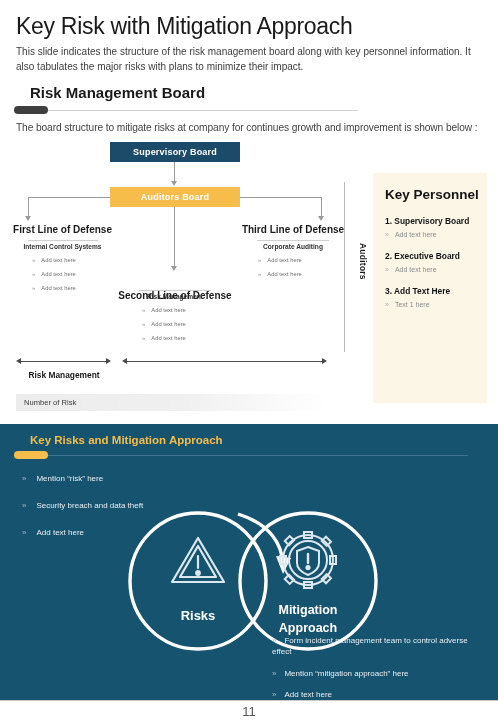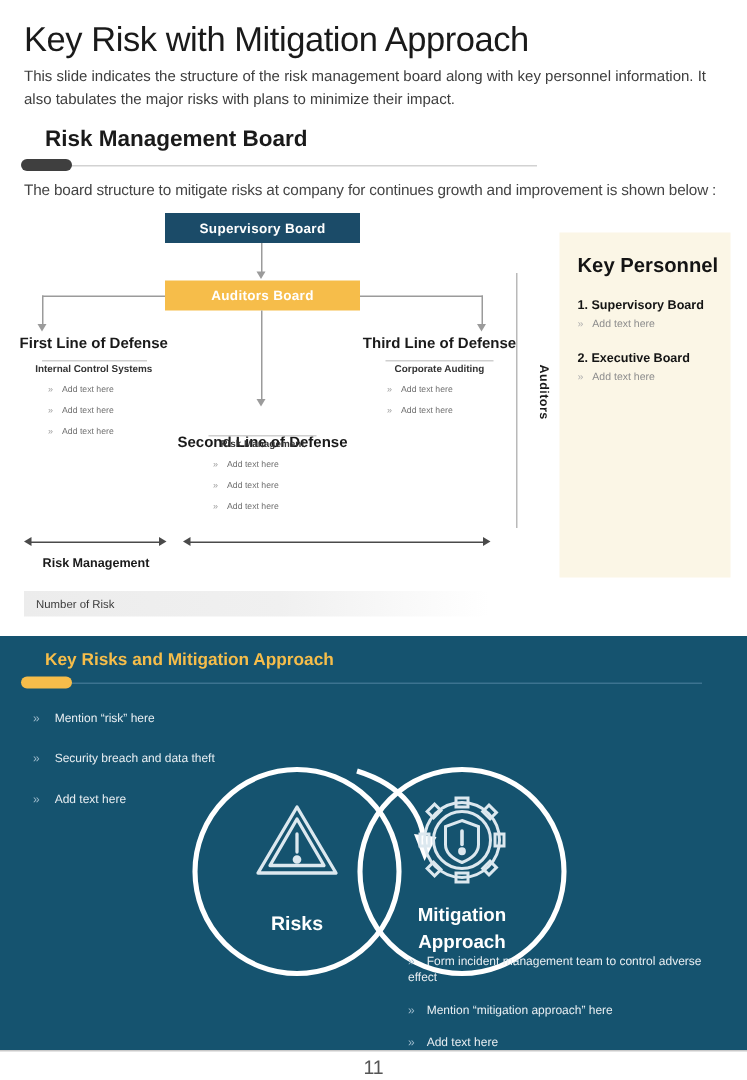--- a/index.html
+++ b/index.html
@@ -98,21 +98,21 @@
   .numbar {
     position:absolute; left:16px; top:252px; width:310px; height:17px;
     background:linear-gradient(to right,#ececec 0%, #f0f0f0 55%, #ffffff 100%);
   }
   .numbar span {
     position:absolute; left:8px; top:4px; font-size:7.6px; color:#3a3a3a;
   }
 
   
   .kp {
-    position:absolute; left:373px; top:155px; width:114px; height:230px;
+    position:absolute; left:373px; top:173px; width:114px; height:230px;
     background:#fbf6e6; padding:14px 6px 0 12px;
   }
   .kp-title { font-size:13.5px; font-weight:bold; color:#141414; margin-bottom:14px; }
   .kp-item { margin-bottom:13px; }
   .kp-name { font-size:8.4px; font-weight:bold; color:#141414; }
   .kp-sub { font-size:7px; color:#8d8d8d; margin-top:5px; }
   .kp-sub .ch { color:#b0b0b0; margin-right:6px; }
 
   
   .sec2 {
@@ -223,20 +223,24 @@
   <div class="kp">
     <div class="kp-title">Key Personnel</div>
 
     <div class="kp-item">
       <div class="kp-name">1. Supervisory  Board</div>
       <div class="kp-sub"><span class="ch">»</span><span>Add text here</span></div>
     </div>
     <div class="kp-item">
       <div class="kp-name">2. Executive Board</div>
       <div class="kp-sub"><span class="ch">»</span><span>Add text here</span></div>
+    </div>
+    <div class="kp-item">
+      <div class="kp-name">3. Add Text Here</div>
+      <div class="kp-sub"><span class="ch">»</span><span>Text 1 here</span></div>
     </div>
   </div>
 
   <div class="sec2">
     <div class="sec2-title">Key Risks and Mitigation  Approach</div>
     <div class="s2div">
       <div class="s2line"></div>
       <div class="s2pill"></div>
     </div>
 

